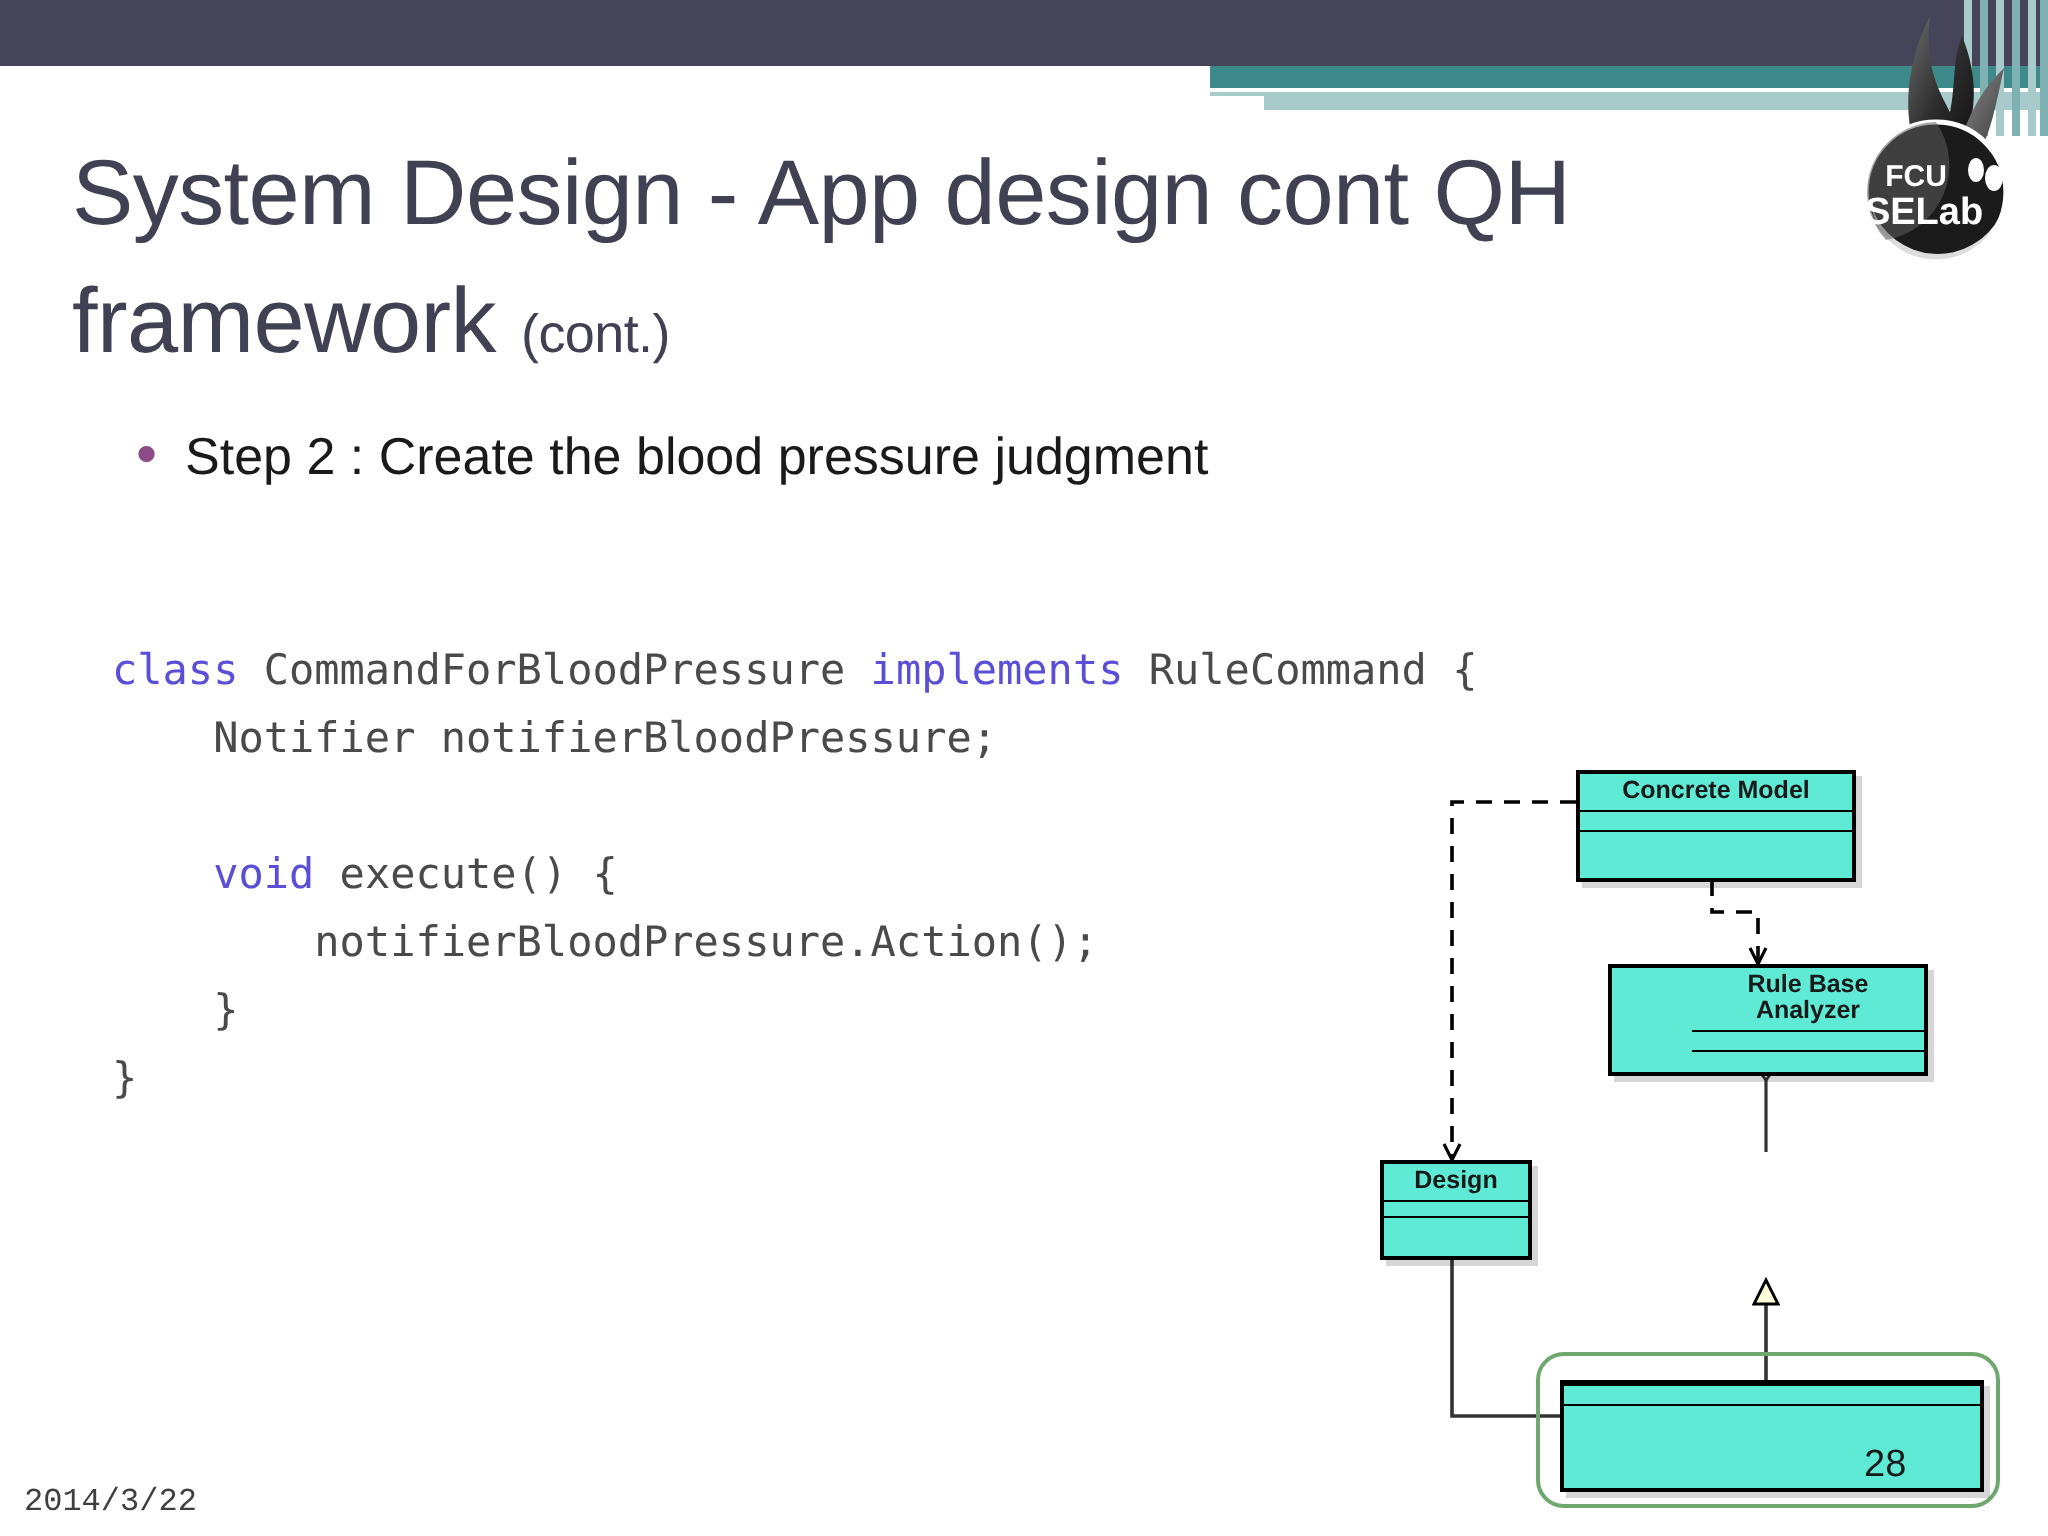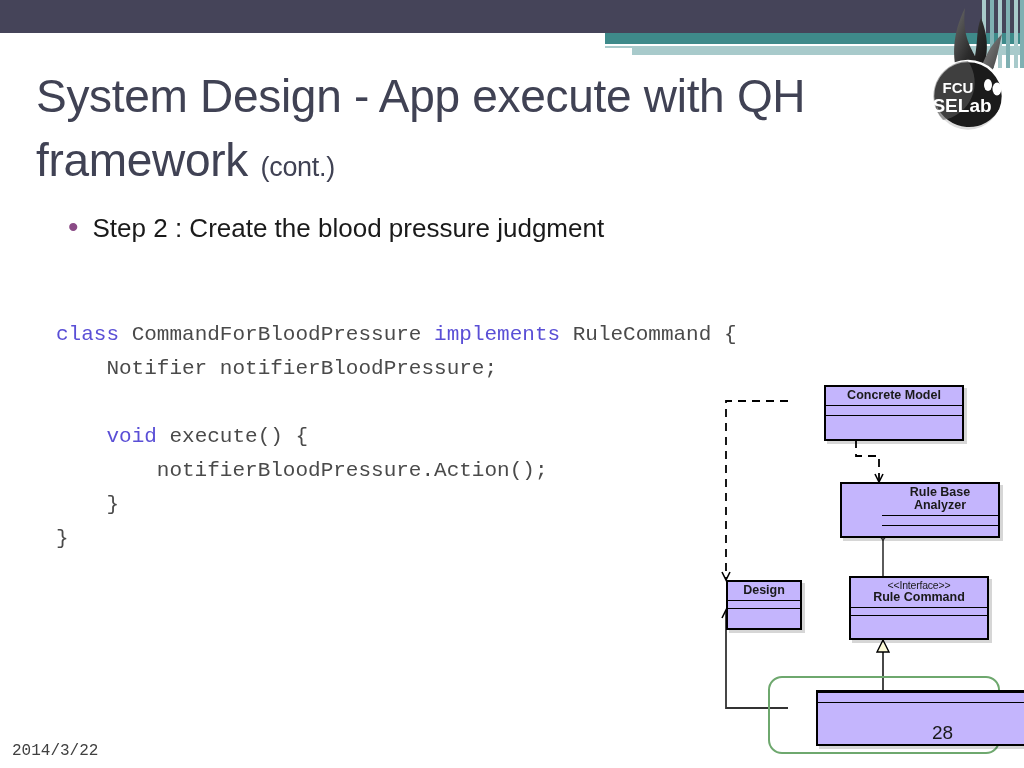--- a/index.html
+++ b/index.html
@@ -121,35 +121,34 @@
     position: absolute;
     left: 56px; top: 318px;
     font-family: "DejaVu Sans Mono", monospace;
     font-size: 21px;
     line-height: 34px;
     color: #4a4a4a;
     white-space: pre;
   }
   .kw { color: #5a4fd6; }
   .cd { color: #4a4a4a; }
-  .code-line { height: 34px; font-family: Liberation Mono, monospace; }
+  .code-line { height: 34px; }
 
   
   #uml-diagram {
     position: absolute;
     left: 680px; top: 378px;
     width: 344px; height: 380px;
   }
   .uml-box {
     position: absolute;
-    background: #c4b5fd;
+    background: #5eead4;
     border: 2px solid #000000;
     box-sizing: border-box;
     box-shadow: 3px 3px 0 rgba(0,0,0,0.16);
-    margin-left: 36px;
   }
   .uml-title {
     text-align: center;
     color: #1a1a1a;
     font-weight: bold;
     font-family: "Liberation Sans", sans-serif;
     line-height: 1.05;
     padding: 2px 2px 3px 2px;
   }
   .uml-stereo {
@@ -231,21 +230,21 @@
     <path d="M18 104 A35 35 0 0 0 82 108 A33 33 0 0 1 18 104 Z" fill="#ffffff" opacity="0.85"></path>
     <path d="M50 61 A35 35 0 0 0 25 120 A38 38 0 0 0 50 61 Z" fill="#5c5c5c" opacity="0.55"></path>
     <text x="40" y="93" fill="#ffffff" font-size="15" font-weight="bold" font-family="Liberation Sans, sans-serif" text-anchor="middle">FCU</text>
     <text x="44" y="112" fill="#ffffff" font-size="19" font-weight="bold" font-family="Liberation Sans, sans-serif" text-anchor="middle">SELab</text>
     <ellipse cx="70" cy="85" rx="4" ry="6" fill="#ffffff"></ellipse>
     <ellipse cx="79" cy="89" rx="4.5" ry="6.5" fill="#ffffff"></ellipse>
   </svg>
 </div>
 
 <div id="title-block">
-  <div id="slide-title"><span>System Design - App execute with QH framework </span><span id="title-cont">(cont.)</span></div>
+  <div id="slide-title"><span>System Design - App design cont QH framework </span><span id="title-cont">(cont.)</span></div>
 </div>
 
 <div id="bullet-row">
   <span id="bullet-dot">•</span>
   <span id="bullet-text">Step 2 : Create the blood pressure judgment</span>
 </div>
 
 <div id="code-block"><div class="code-line"><span class="kw">class </span><span class="cd">CommandForBloodPressure </span><span class="kw">implements </span><span class="cd">RuleCommand {</span></div><div class="code-line"><span class="cd">    Notifier notifierBloodPressure;</span></div><div class="code-line">&nbsp;</div><div class="code-line"><span class="cd">    </span><span class="kw">void </span><span class="cd">execute() {</span></div><div class="code-line"><span class="cd">        notifierBloodPressure.Action();</span></div><div class="code-line"><span class="cd">    }</span></div><div class="code-line"><span class="cd">}</span></div></div>
 
 <div id="uml-diagram">
@@ -285,28 +284,20 @@
     <div class="uml-sep"></div>
     <div class="uml-sep2"></div>
   </div>
 
   <div class="uml-box" style="left:10px;top:202px;width:76px;height:50px;">
     <div class="uml-title" style="font-size:12.5px;">Design</div>
     <div class="uml-sep" style="height:7px;"></div>
     <div class="uml-sep2" style="height:9px;"></div>
   </div>
 
-  <div class="uml-box" style="left:133px;top:198px;width:140px;height:64px;">
-    <div class="uml-title" style="font-size:12.5px;">
-      <span class="uml-stereo">&lt;&lt;Interface&gt;&gt;</span>
-      <span>Rule Command</span>
-    </div>
-    <div class="uml-sep" style="height:7px;"></div>
-    <div class="uml-sep2" style="height:9px;"></div>
-  </div>
 
   <div class="uml-box" style="left:100px;top:312px;width:212px;height:56px;">
     <div class="uml-sep"></div>
     <div class="uml-sep2"></div>
   </div>
 </div>
 
 <div id="page-number" style="left:932px;top:722px;">28</div>
 
 <div id="footer-date">2014/3/22</div>

